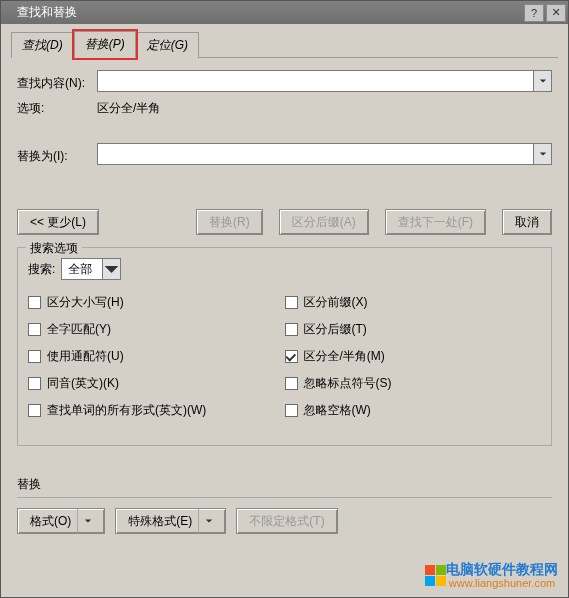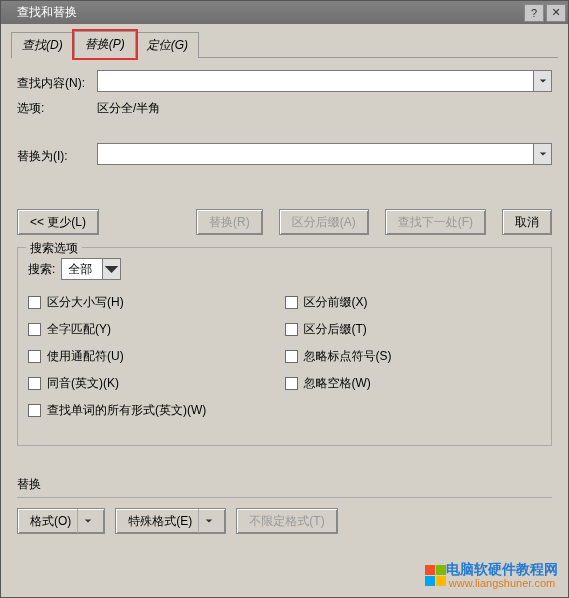--- a/index.html
+++ b/index.html
@@ -145,20 +145,24 @@
         <div class="chk-col" id="chk-right">
             <div class="chk-item">
               <span class="chk-box"></span>
               <span>区分前缀(X)</span>
             </div>
             <div class="chk-item">
               <span class="chk-box"></span>
               <span>区分后缀(T)</span>
             </div>
             <div class="chk-item">
+              <span class="chk-box checked"></span>
+              <span>区分全/半角(M)</span>
+            </div>
+            <div class="chk-item">
               <span class="chk-box"></span>
               <span>忽略标点符号(S)</span>
             </div>
             <div class="chk-item">
               <span class="chk-box"></span>
               <span>忽略空格(W)</span>
             </div>
           </div>
       </div>
     </div>

